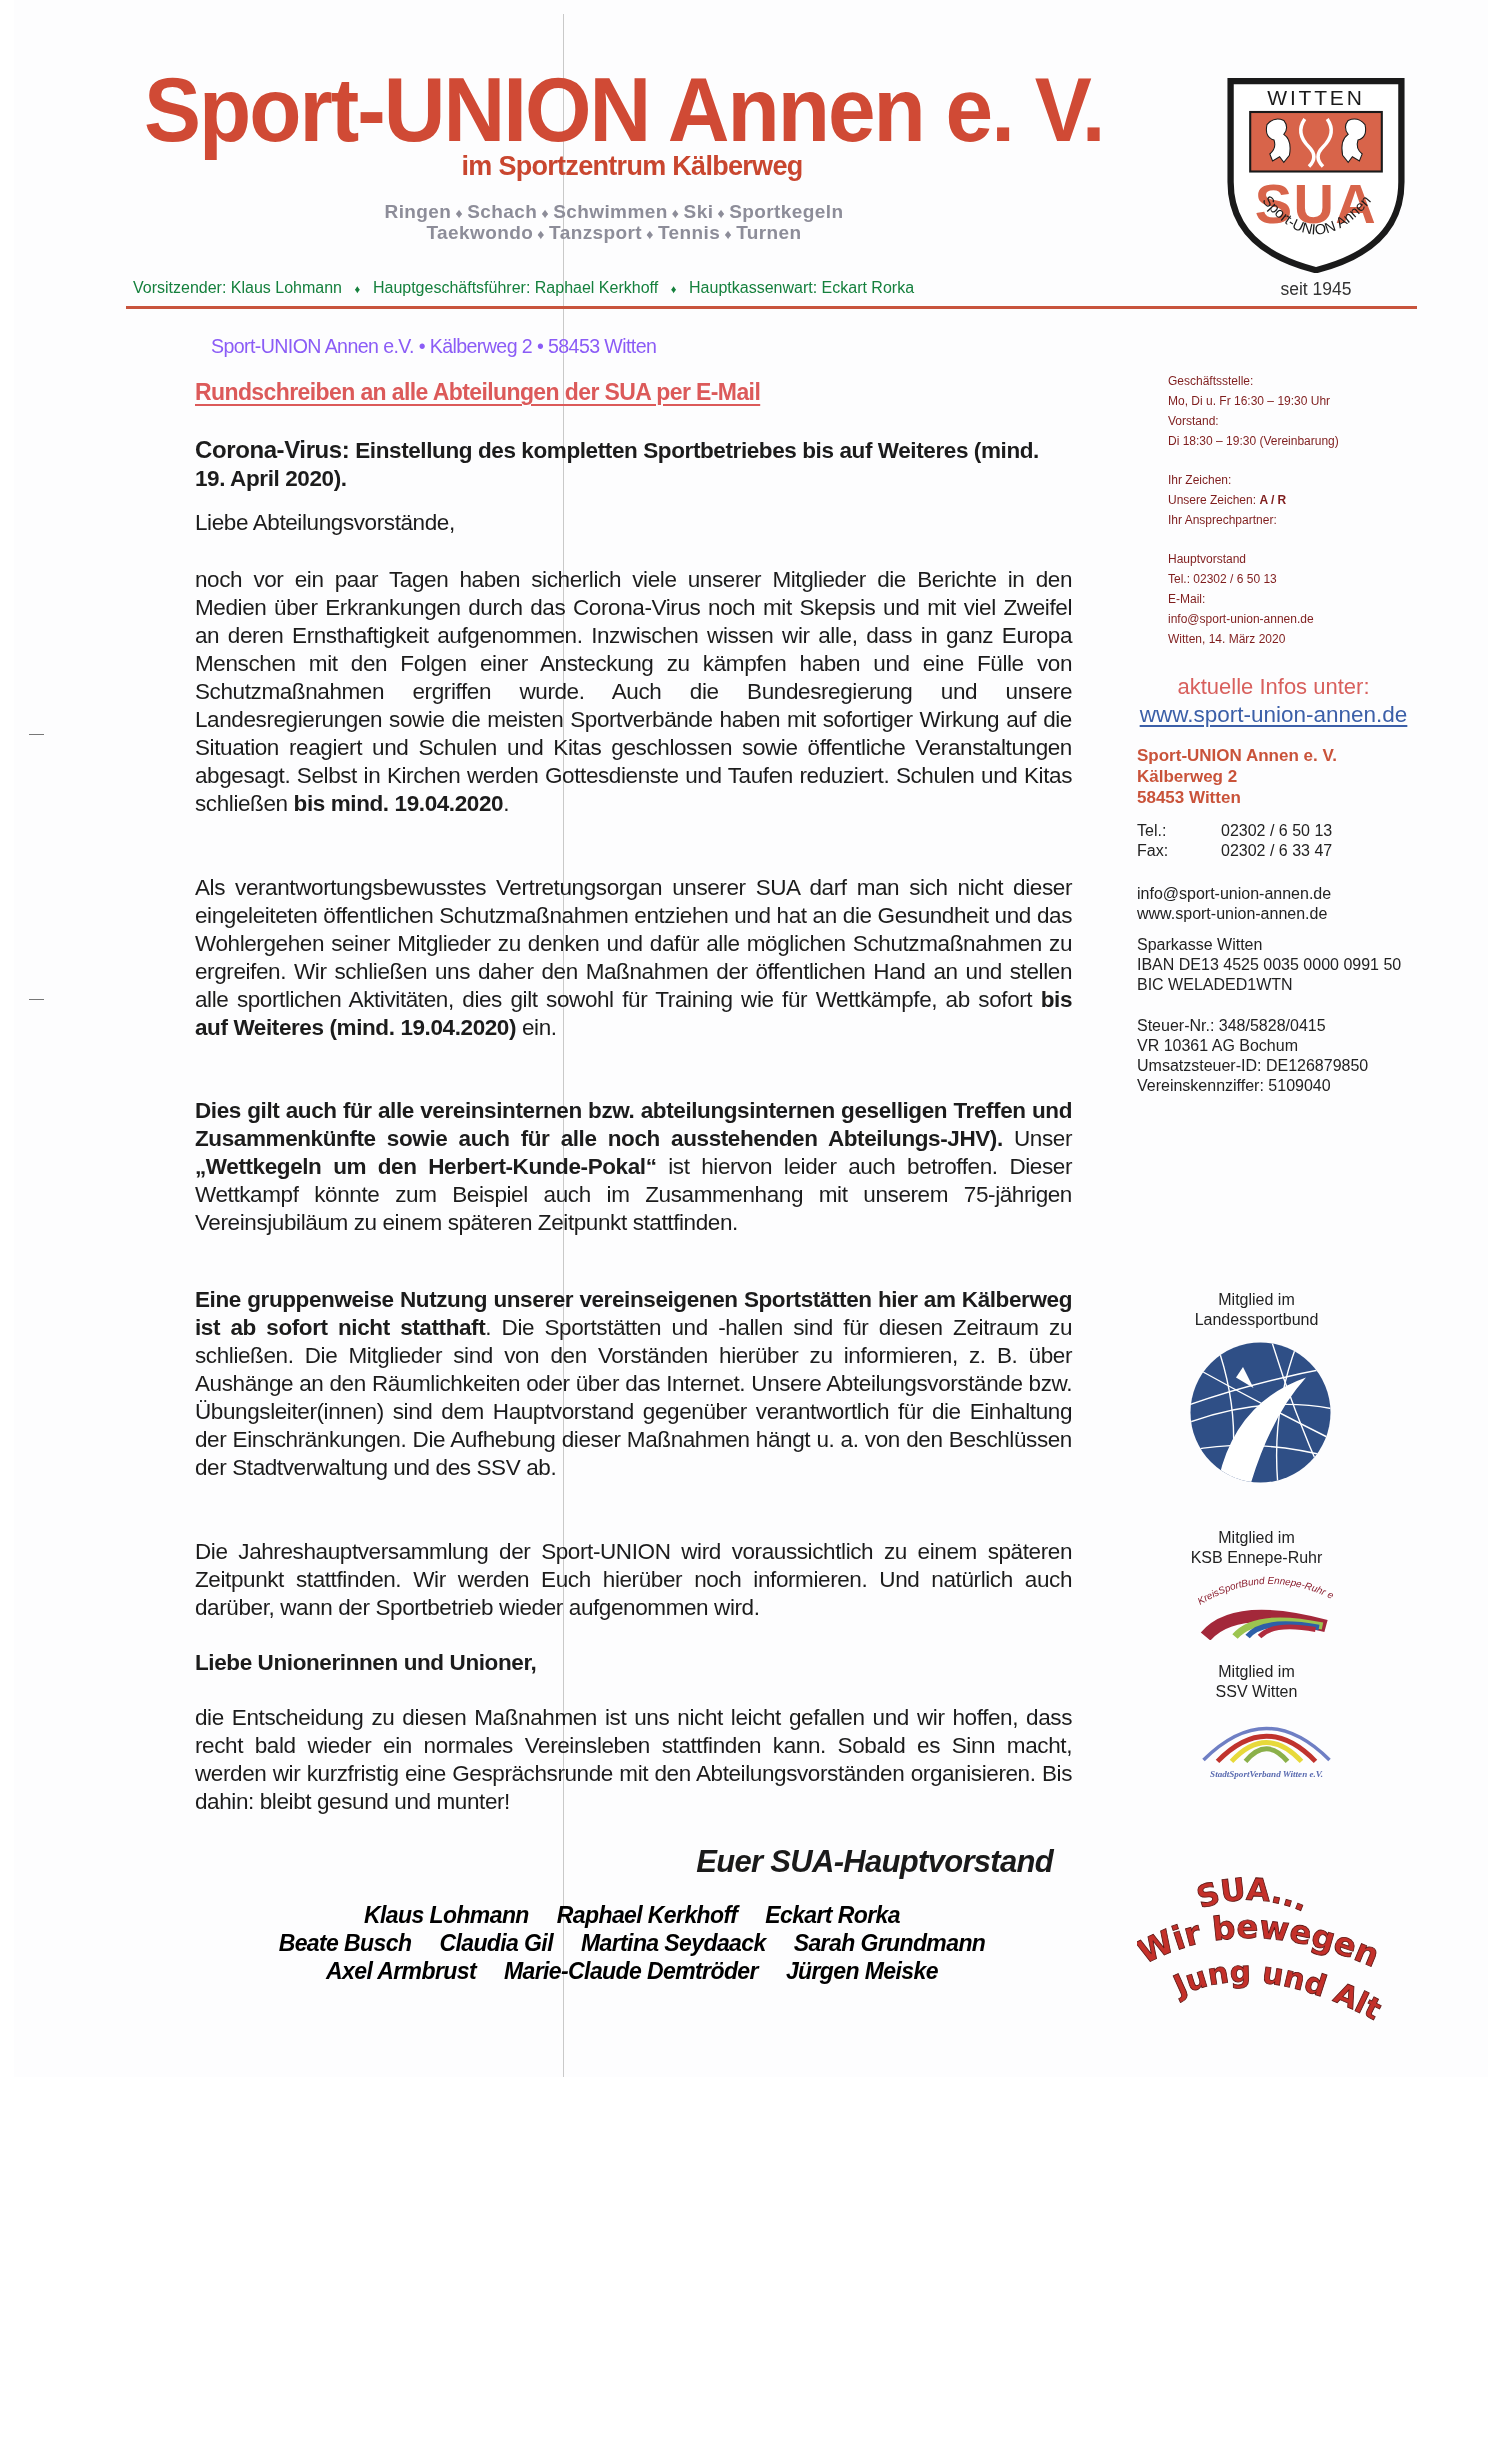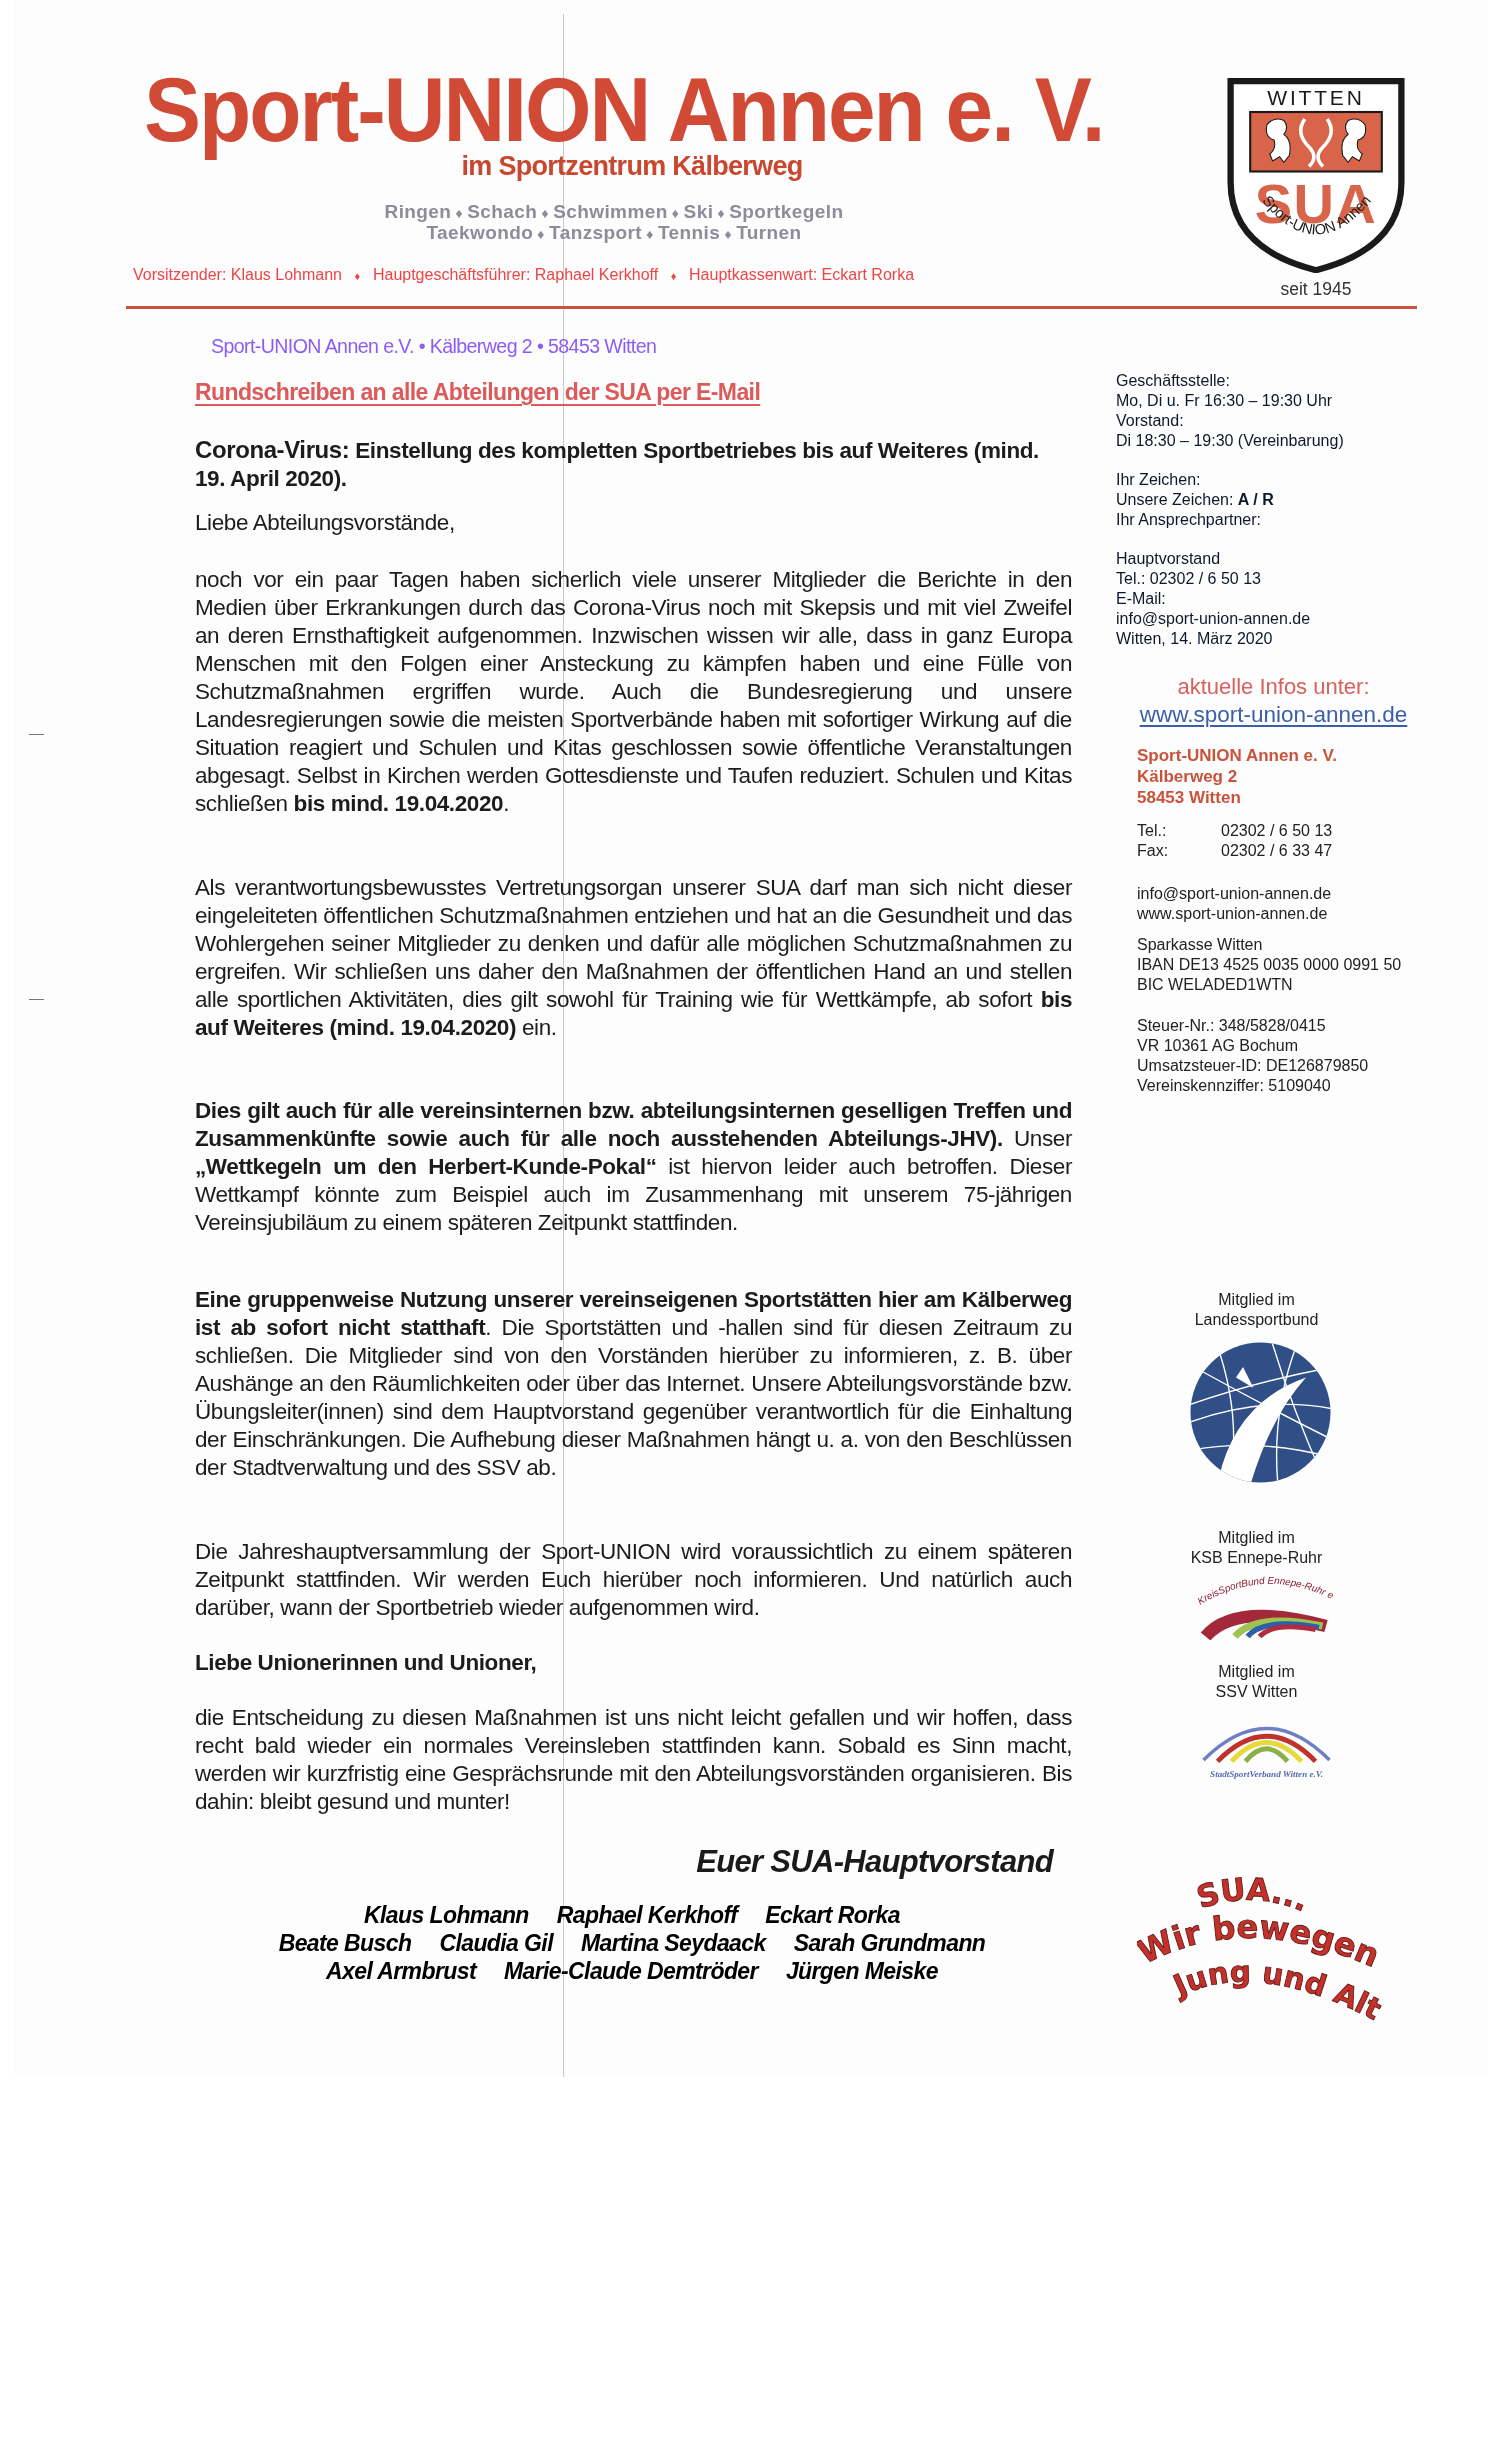--- a/index.html
+++ b/index.html
@@ -28,22 +28,22 @@
   .subtitle {
     position: absolute; left: 281px; top: 151px; width: 702px; text-align: center;
     font-size: 27px; font-weight: bold; color: #c9462f; letter-spacing: -0.7px;
   }
   .sports {
     position: absolute; left: 105px; top: 202px; width: 1018px; text-align: center;
     font-size: 19px; font-weight: bold; color: #8d8d99; line-height: 20.4px; letter-spacing: 0.4px;
   }
   .sports .sep { color: #8d8d99; font-size: 14px; padding: 0 4.2px; }
   .officers {
-    position: absolute; left: 133px; top: 266px; width: 982px;
-    font-size: 16px; color: #ef4444; white-space: nowrap;
+    position: absolute; left: 133px; top: 279px; width: 982px;
+    font-size: 16px; color: #15803d; white-space: nowrap;
   }
   .officers .sep { font-size: 11.2px; padding: 0 12.6px; }
   .header-rule {
     position: absolute; left: 126px; top: 306px; width: 1291px; height: 2.8px;
     background: #c8543d;
   }
 
   
   .crest { position: absolute; left: 1225px; top: 77px; width: 182px; height: 196px; }
   .crest-since {
@@ -74,21 +74,21 @@
     position: absolute; left: 211px; top: 1844px; width: 842px; text-align: right;
     font-size: 31px; font-weight: bold; font-style: italic; color: #1a1a1a; letter-spacing: -0.7px;
   }
   .names {
     position: absolute; left: 211px; top: 1902px; width: 842px;
     font-size: 23px; font-weight: bold; font-style: italic; color: #000000; letter-spacing: -0.6px;
   }
   .names .row { display: flex; justify-content: center; gap: 28px; height: 28px; }
 
   
-  .side { position: absolute; left: 1116px; width: 295px; font-size: 16px; line-height: 20px; color: #0f172a; }
+  .side { position: absolute; left: 1168px; width: 295px; font-size: 12px; line-height: 20px; color: #7f1d1d; }
   .side p { margin: 0; }
   .side .bold { font-weight: bold; }
   .infos-head {
     position: absolute; left: 1126px; top: 674px; width: 295px; text-align: center;
     font-size: 22px; font-weight: normal; color: #d8605d;
   }
   .infos-url {
     position: absolute; left: 1126px; top: 702px; width: 295px; text-align: center;
     font-size: 22.5px; color: #3b5fa8; text-decoration: underline; text-underline-offset: 2.8px;
   }

